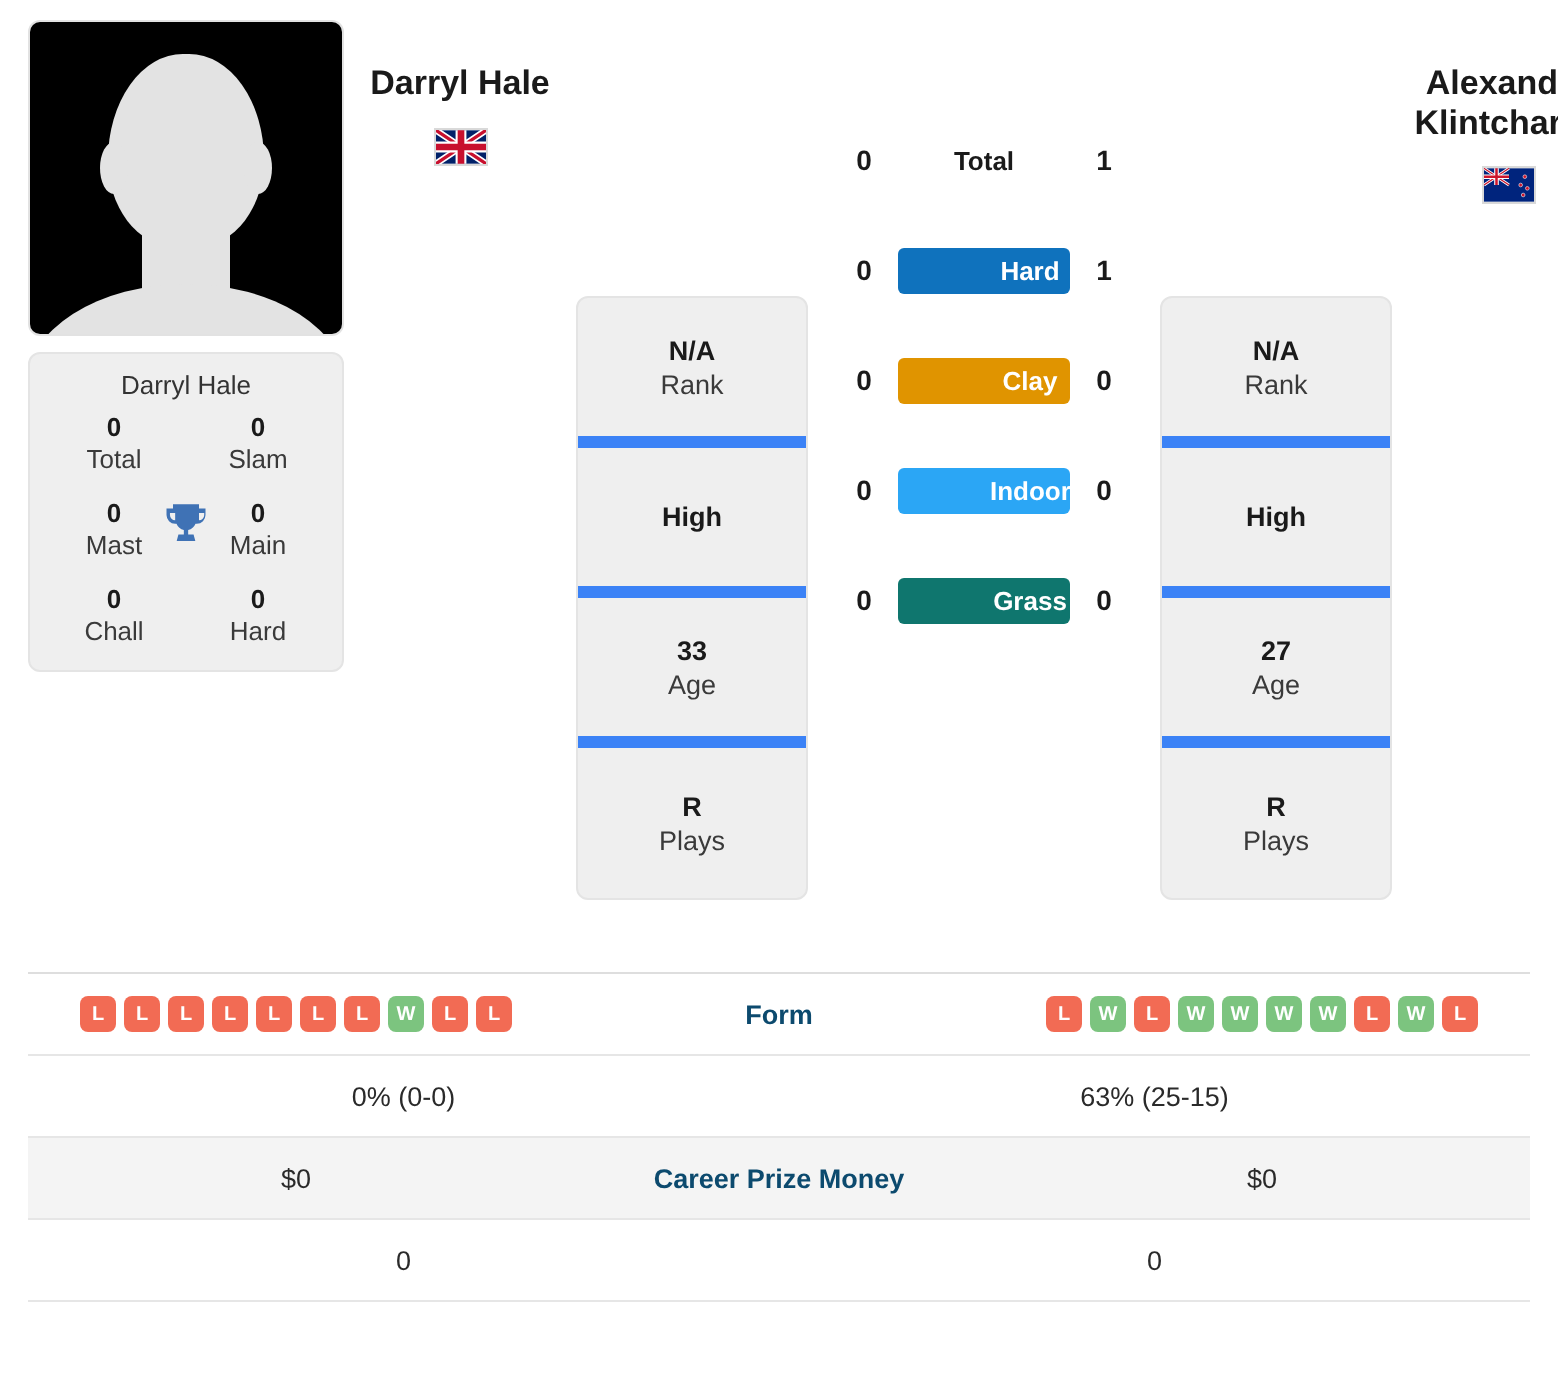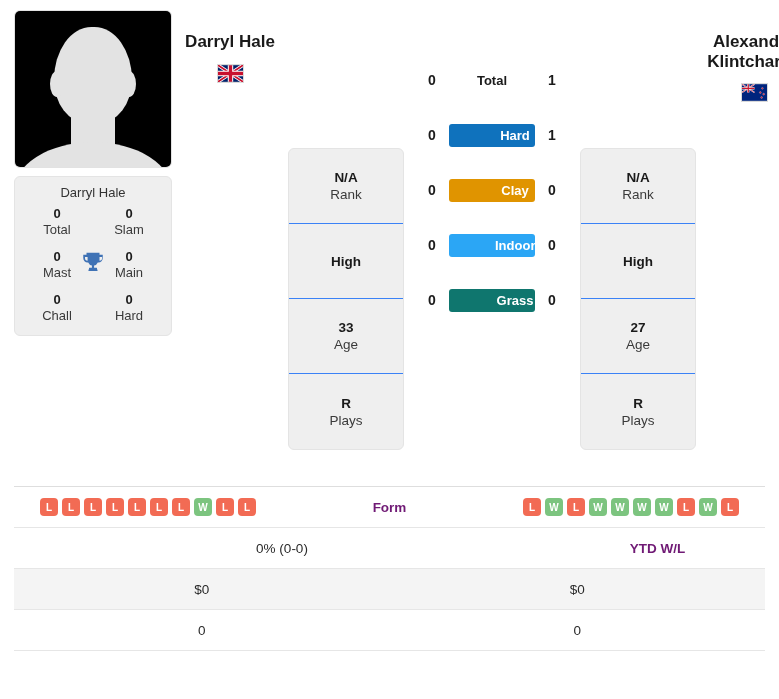--- a/index.html
+++ b/index.html
@@ -68,21 +68,21 @@
   .h2h-label { width: 86px; text-align: center; font-size: 13px; font-weight: 700; padding: 4px 0; border-radius: 3px; }
   .h2h-label.plain { color: #1a1a1a; }
   .h2h-label.chip { color: #ffffff; padding-left: 46px; }
 
   
   .infocard {
     flex: 0 0 116px; margin-top: 138px;
     background: #efefef; border: 1px solid #e4e4e4; border-radius: 6px; overflow: hidden;
   }
   .info-cell { height: 75px; display: flex; flex-direction: column; align-items: center; justify-content: center;
-               border-bottom: 1px solid #3b82f6; }
+               border-bottom: 6px solid #3b82f6; }
   .info-cell:last-child { border-bottom: 0; }
   .info-val { font-size: 13.5px; font-weight: 700; color: #1a1a1a; }
   .info-lbl { font-size: 13.5px; color: #3a3a3a; margin-top: 2px; }
   .info-cell.single .info-val { font-weight: 700; }
 
   
   .photo-col { flex: 0 0 158px; display: flex; flex-direction: column; }
   .titles-card {
     margin-top: 8px; width: 158px;
     background: #efefef; border: 1px solid #e4e4e4; border-radius: 6px;
@@ -94,21 +94,21 @@
   .tg-cell { text-align: center; }
   .tg-val { font-size: 13px; font-weight: 700; color: #1a1a1a; }
   .tg-lbl { font-size: 13px; color: #3a3a3a; margin-top: 1px; }
   .trophy { position: absolute; left: 50%; top: 50%; transform: translate(-50%,-52%); }
 
   
   .table { position: absolute; left: 14px; top: 486px; width: 751px; border-top: 1px solid #dedede; }
   .trow { display: flex; align-items: center; height: 41px; border-bottom: 1px solid #e6e6e6; }
   .trow.alt { background: #f4f4f4; }
   .tcell { flex: 1; text-align: center; font-size: 13.5px; color: #2a2a2a; }
-  .tcell.mid { flex: 0 0 215px; font-weight: 700; color: #701a75; }
+  .tcell.mid { flex: 0 0 215px; font-weight: 700; color: #0c4a6e; }
   .forms { display: flex; gap: 4px; justify-content: center; }
   .badge { width: 18px; height: 18px; border-radius: 4px; color: #fff;
            font-size: 10px; font-weight: 700; display: flex; align-items: center; justify-content: center; }
 </style>
 </head>
 <body>
 
 <div class="page">
 
   <div class="top">
@@ -287,25 +287,26 @@
             <div class="badge" style="background: rgb(242, 107, 84);">L</div>
             <div class="badge" style="background: rgb(124, 196, 127);">W</div>
             <div class="badge" style="background: rgb(242, 107, 84);">L</div>
           </div>
       </div>
     </div>
 
 
     <div class="trow">
       <div class="tcell">0% (0-0)</div>
-      <div class="tcell mid">YTD W/L</div>
+      <div class="tcell">63% (25-15)</div>
     </div>
 
     <div class="trow alt">
       <div class="tcell">$0</div>
+      <div class="tcell mid">Career Prize Money</div>
       <div class="tcell">$0</div>
     </div>
 
     <div class="trow">
       <div class="tcell">0</div>
       <div class="tcell">0</div>
     </div>
 
   </div>
 </div>

